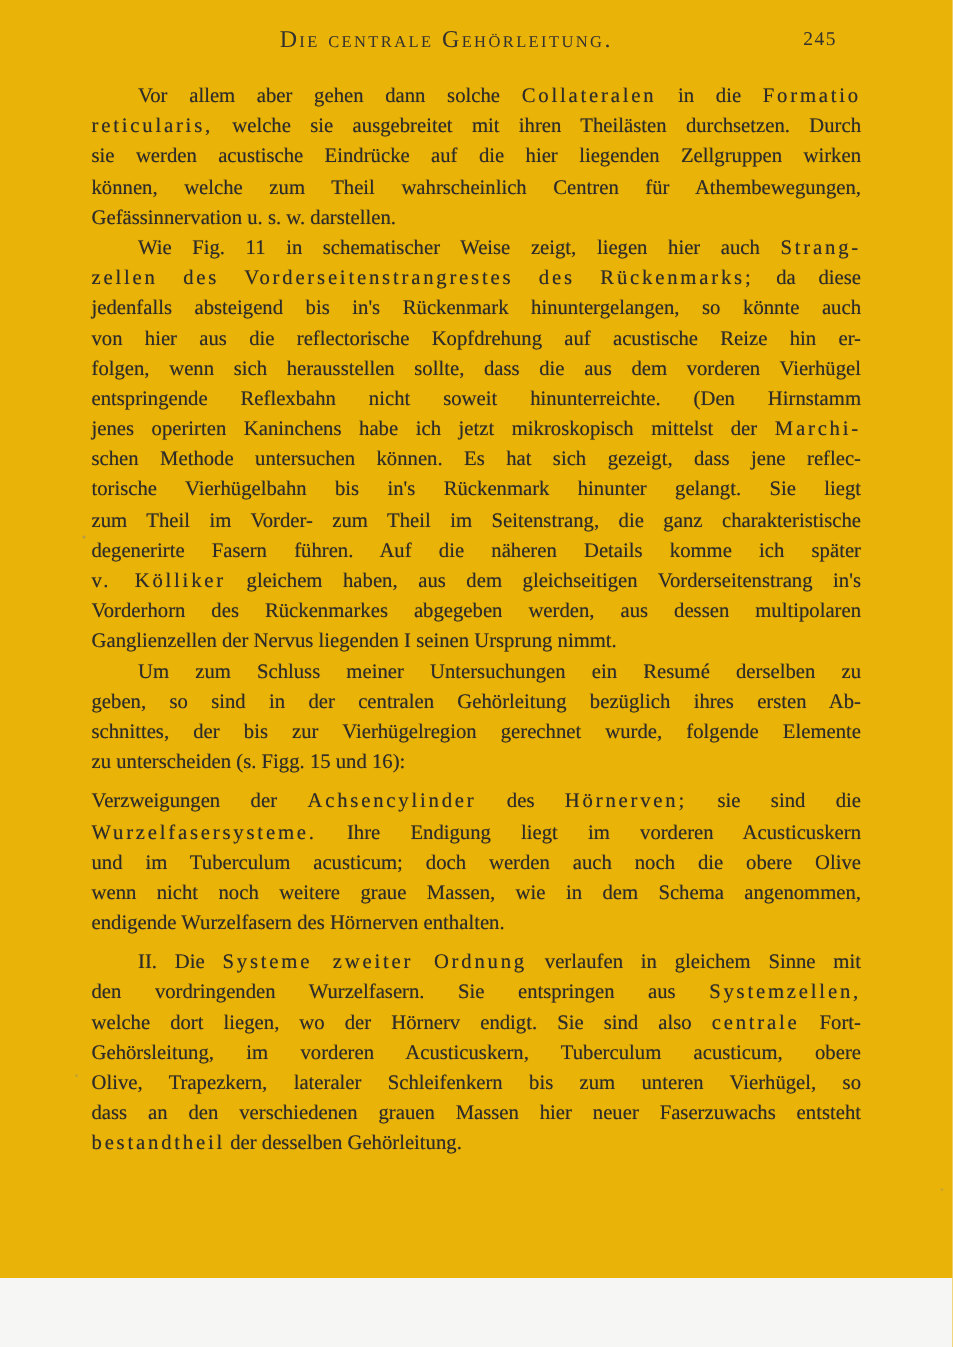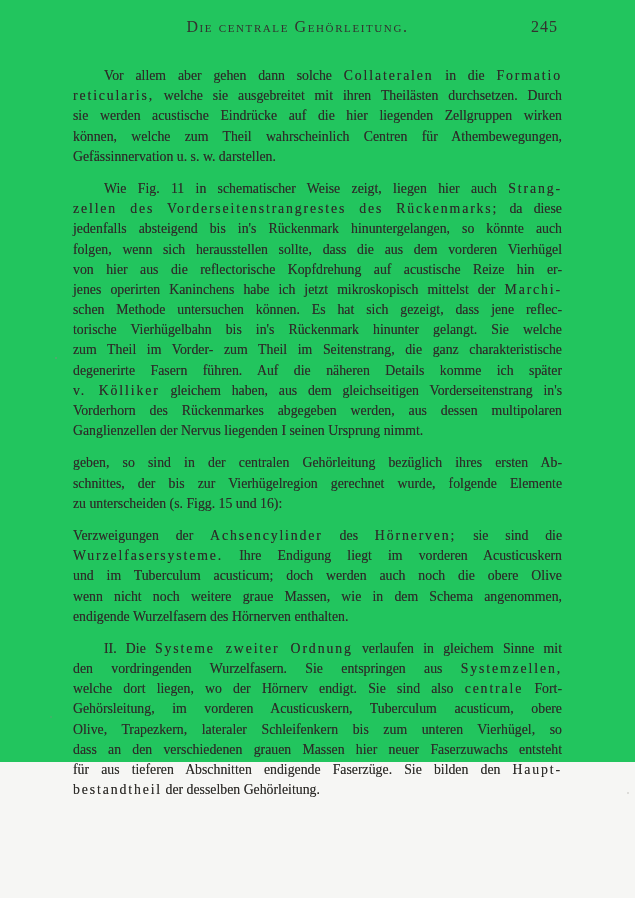--- a/index.html
+++ b/index.html
@@ -4,51 +4,51 @@
 <style>
   html,body{margin:0;padding:0;}
   body{
     width:635px;height:898px;
     background:#f6f6f4;
     font-family:"Liberation Serif","DejaVu Serif",serif;
     overflow:hidden;
   }
   .page{
     position:relative;
-    width:635px;height:762px;
-    background:#22c55e;
+    width:635px;height:852px;
+    background:#eab308;
     color:#2e2c29;
   }
   .running-head{
     position:absolute;
     left:61px;top:18px;
     width:513px;height:22px;
   }
   .running-title{
     position:absolute;
     left:0;right:40px;
     text-align:center;
     font-variant:small-caps;
     font-size:16px;
     letter-spacing:1.6px;
     color:#34322f;
   }
   .page-number{
     position:absolute;
     right:16px;top:0;
-    font-size:16px;
+    font-size:13px;
     letter-spacing:1px;
     color:#34322f;
   }
   .content{
     position:absolute;
     left:61px;top:54px;
     width:513px;
   }
-  .para{margin:12px;}
+  .para{margin:0;}
   .para.gap{margin-top:6px;}
   .line{
     height:20.2px;
     line-height:20.2px;
     font-size:13.8px;
     text-align:justify;
     text-align-last:justify;
     white-space:nowrap;
     color:#2e2c29;
     text-shadow:0 0 0.5px rgba(46,44,41,0.55);
@@ -86,51 +86,52 @@
         <div class="line indent"><span>Vor allem aber gehen dann solche </span><span class="sp">Collateralen</span><span> in die </span><span class="sp">Formatio</span></div>
         <div class="line"><span class="sp">reticularis,</span><span> welche sie ausgebreitet mit ihren Theilästen durchsetzen. Durch</span></div>
         <div class="line"><span>sie werden acustische Eindrücke auf die hier liegenden Zellgruppen wirken</span></div>
         <div class="line"><span>können, welche zum Theil wahrscheinlich Centren für Athembewegungen,</span></div>
         <div class="line last"><span>Gefässinnervation u. s. w. darstellen.</span></div>
       </div>
       <div class="para">
         <div class="line indent"><span>Wie Fig. 11 in schematischer Weise zeigt, liegen hier auch </span><span class="sp">Strang-</span></div>
         <div class="line"><span class="sp">zellen des Vorderseitenstrangrestes des Rückenmarks;</span><span> da diese</span></div>
         <div class="line"><span>jedenfalls absteigend bis in's Rückenmark hinuntergelangen, so könnte auch</span></div>
+        <div class="line"><span>von hier aus die reflectorische Kopfdrehung auf acustische Reize hin er-</span></div>
         <div class="line"><span>folgen, wenn sich herausstellen sollte, dass die aus dem vorderen Vierhügel</span></div>
-        <div class="line"><span>von hier aus die reflectorische Kopfdrehung auf acustische Reize hin er-</span></div>
+        <div class="line"><span>entspringende Reflexbahn nicht soweit hinunterreichte. (Den Hirnstamm</span></div>
         <div class="line"><span>jenes operirten Kaninchens habe ich jetzt mikroskopisch mittelst der </span><span class="sp">Marchi-</span></div>
         <div class="line"><span>schen Methode untersuchen können. Es hat sich gezeigt, dass jene reflec-</span></div>
-        <div class="line"><span>torische Vierhügelbahn bis in's Rückenmark hinunter gelangt. Sie welche</span></div>
+        <div class="line"><span>torische Vierhügelbahn bis in's Rückenmark hinunter gelangt. Sie liegt</span></div>
         <div class="line"><span>zum Theil im Vorder- zum Theil im Seitenstrang, die ganz charakteristische</span></div>
         <div class="line"><span>degenerirte Fasern führen. Auf die näheren Details komme ich später</span></div>
         <div class="line"><span class="sp">v. Kölliker</span><span> gleichem haben, aus dem gleichseitigen Vorderseitenstrang in's</span></div>
         <div class="line"><span>Vorderhorn des Rückenmarkes abgegeben werden, aus dessen multipolaren</span></div>
         <div class="line last"><span>Ganglienzellen der Nervus liegenden I seinen Ursprung nimmt.</span></div>
       </div>
       <div class="para">
+        <div class="line indent"><span>Um zum Schluss meiner Untersuchungen ein Resumé derselben zu</span></div>
         <div class="line"><span>geben, so sind in der centralen Gehörleitung bezüglich ihres ersten Ab-</span></div>
         <div class="line"><span>schnittes, der bis zur Vierhügelregion gerechnet wurde, folgende Elemente</span></div>
         <div class="line last"><span>zu unterscheiden (s. Figg. 15 und 16):</span></div>
       </div>
       <div class="para gap">
         <div class="line"><span>Verzweigungen der </span><span class="sp">Achsencylinder</span><span> des </span><span class="sp">Hörnerven;</span><span> sie sind die</span></div>
         <div class="line"><span class="sp">Wurzelfasersysteme.</span><span> Ihre Endigung liegt im vorderen Acusticuskern</span></div>
         <div class="line"><span>und im Tuberculum acusticum; doch werden auch noch die obere Olive</span></div>
         <div class="line"><span>wenn nicht noch weitere graue Massen, wie in dem Schema angenommen,</span></div>
         <div class="line last"><span>endigende Wurzelfasern des Hörnerven enthalten.</span></div>
       </div>
       <div class="para gap">
         <div class="line indent"><span>II. Die </span><span class="sp">Systeme zweiter Ordnung</span><span> verlaufen in gleichem Sinne mit</span></div>
         <div class="line"><span>den vordringenden Wurzelfasern. Sie entspringen aus </span><span class="sp">Systemzellen,</span></div>
         <div class="line"><span>welche dort liegen, wo der Hörnerv endigt. Sie sind also </span><span class="sp">centrale</span><span> Fort-</span></div>
         <div class="line"><span>Gehörsleitung, im vorderen Acusticuskern, Tuberculum acusticum, obere</span></div>
         <div class="line"><span>Olive, Trapezkern, lateraler Schleifenkern bis zum unteren Vierhügel, so</span></div>
         <div class="line"><span>dass an den verschiedenen grauen Massen hier neuer Faserzuwachs entsteht</span></div>
-        <div class="line"><span>für aus tieferen Abschnitten endigende Faserzüge. Sie bilden den </span><span class="sp">Haupt-</span></div>
         <div class="line last"><span class="sp">bestandtheil</span><span> der desselben Gehörleitung.</span></div>
       </div>
     </div>
 
   <div class="speck s1"></div>
   <div class="speck s2"></div>
   <div class="speck s3"></div>
 </div>
 
 </body></html>

